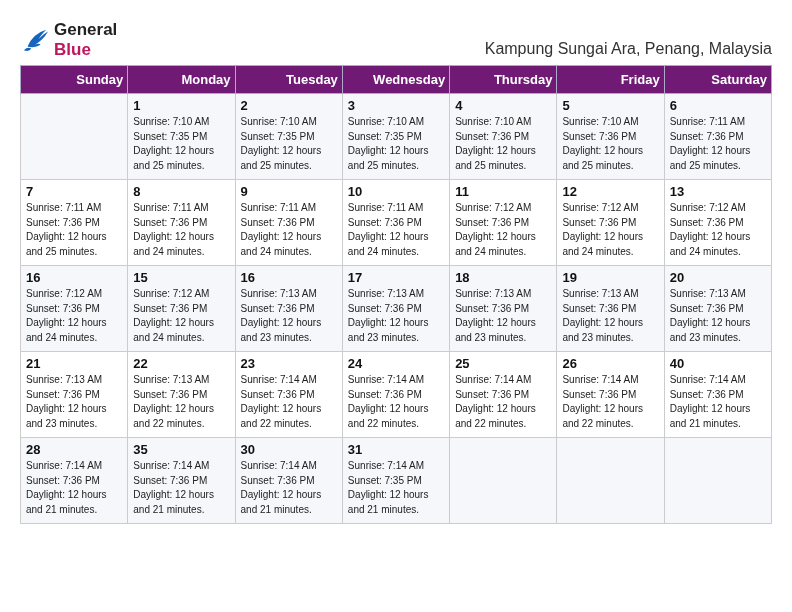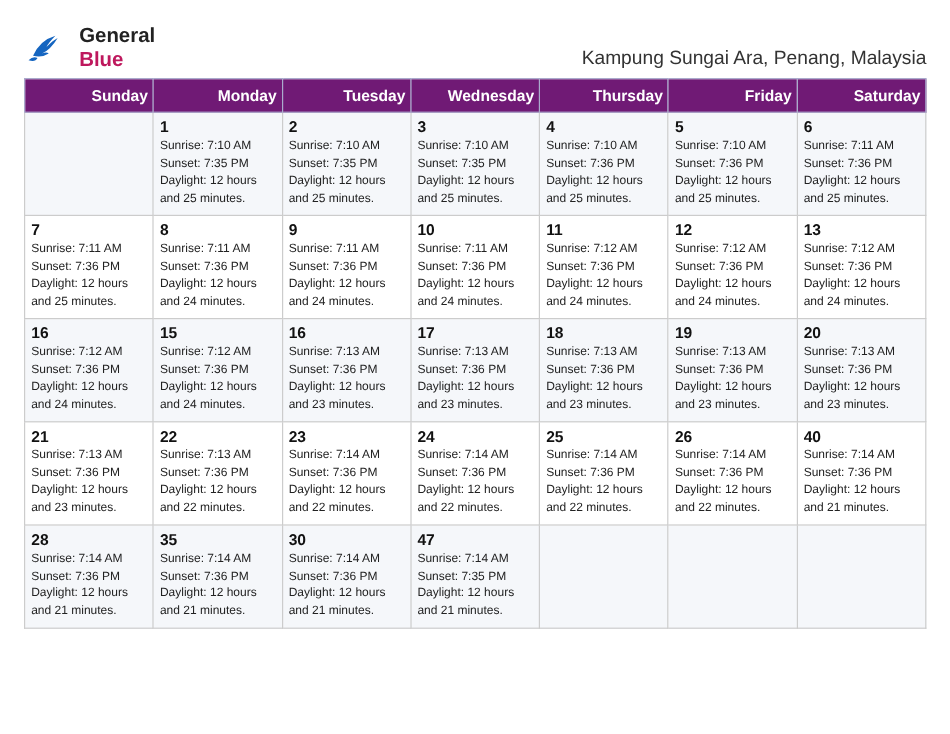--- a/index.html
+++ b/index.html
@@ -12,21 +12,21 @@
     }
     .header {
       display: flex;
       justify-content: space-between;
       align-items: flex-start;
       margin-bottom: 6px;
     }
     .logo {
       display: flex;
       align-items: center;
-      gap: 16px;
+      gap: 4px;
     }
     .logo-bird {
       width: 30px;
       height: 28px;
     }
     .title-block {
       text-align: right;
     }
     .month-title {
       font-size: 38px;
@@ -239,21 +239,21 @@
         </td>
         <td>
           <div class="day-number">35</div>
           <div class="cell-content">Sunrise: 7:14 AM<br>Sunset: 7:36 PM<br>Daylight: 12 hours<br>and 21 minutes.</div>
         </td>
         <td>
           <div class="day-number">30</div>
           <div class="cell-content">Sunrise: 7:14 AM<br>Sunset: 7:36 PM<br>Daylight: 12 hours<br>and 21 minutes.</div>
         </td>
         <td>
-          <div class="day-number">47</div>
+          <div class="day-number">31</div>
           <div class="cell-content">Sunrise: 7:14 AM<br>Sunset: 7:35 PM<br>Daylight: 12 hours<br>and 21 minutes.</div>
         </td>
         <td class="empty-cell"></td>
         <td class="empty-cell"></td>
         <td class="empty-cell"></td>
       </tr>
     </tbody>
 </table>
 
 </body></html>

